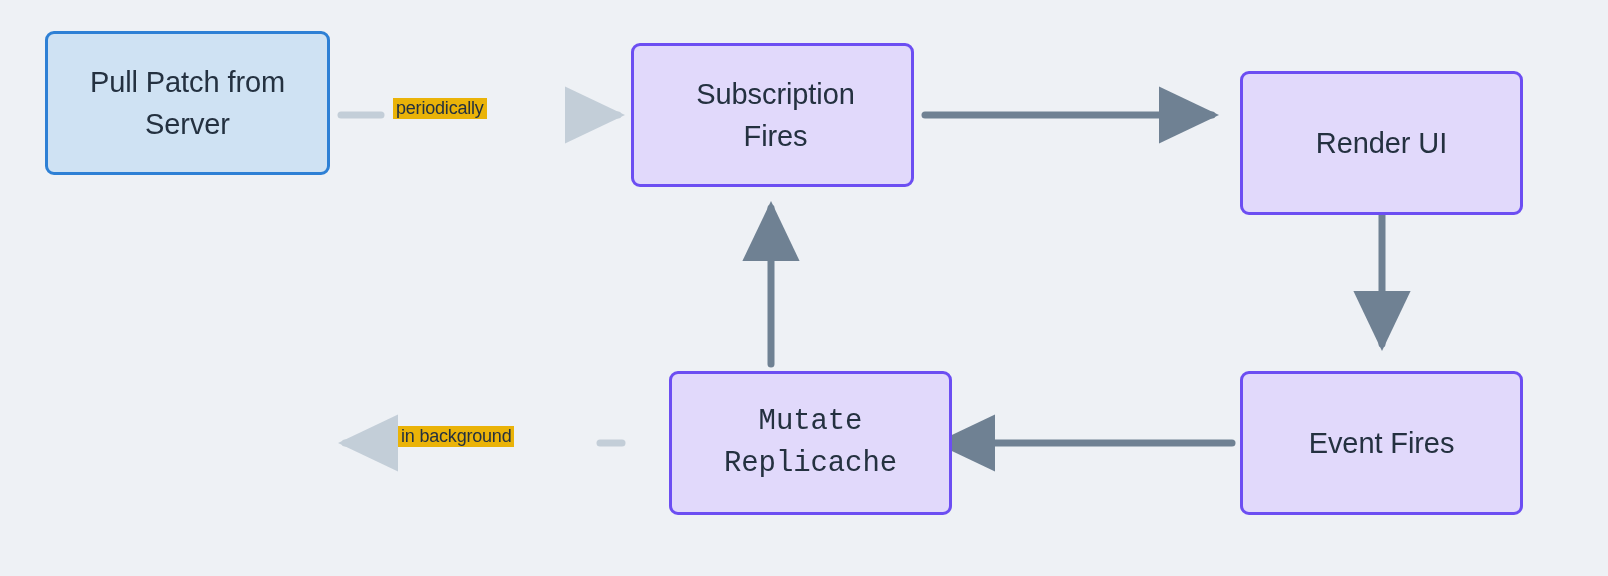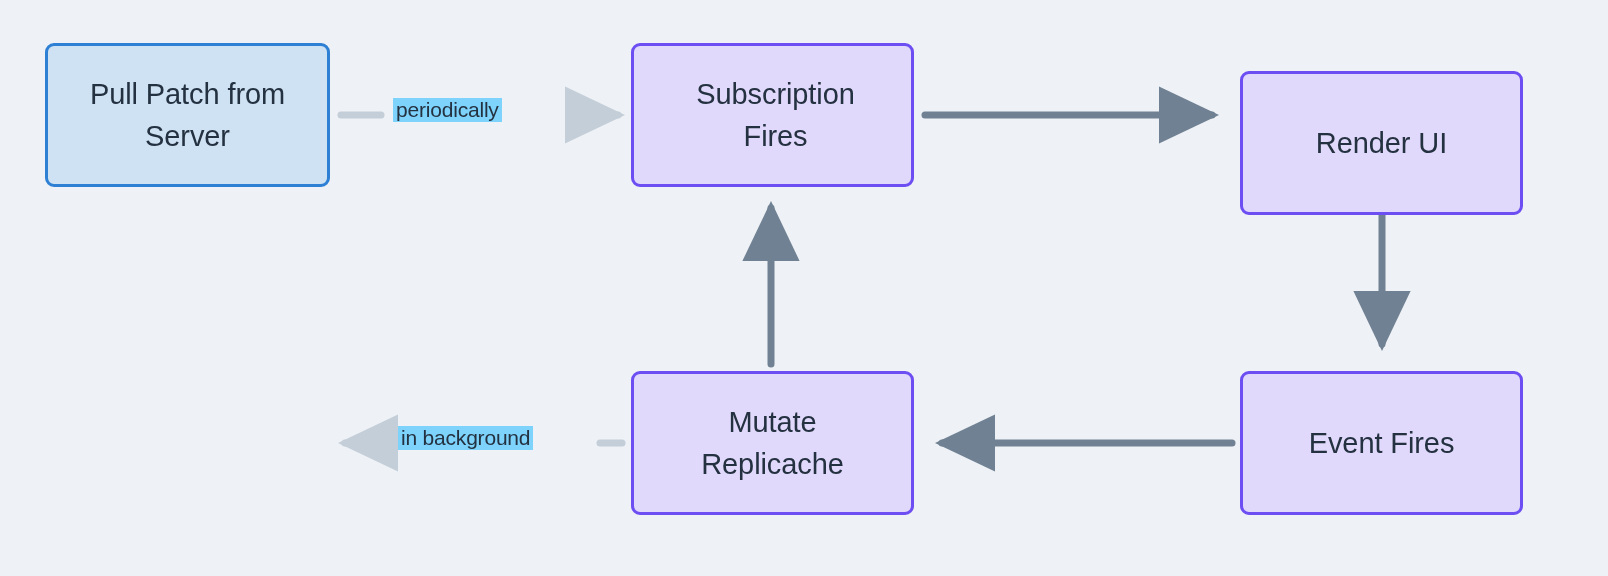--- a/index.html
+++ b/index.html
@@ -51,26 +51,26 @@
   .node-blue {
     background: #cfe2f3;
     border-color: #2e80d5;
   }
   .node-purple {
     background: #e1d9fb;
     border-color: #6c4ef2;
   }
   .edge-label {
     position: absolute;
-    font-size: 21px;
+    font-size: 18px;
     color: #243140;
     letter-spacing: -0.2px;
     white-space: nowrap;
     user-select: none;
-    background: #7dd3fc;
+    background: #eab308;
     padding: 0 3px;
     text-align: right;
   }
 </style>
 </head>
 <body>
 
 <div id="canvas">
 
   <svg class="edges" viewBox="0 0 1608 576" xmlns="http://www.w3.org/2000/svg">
@@ -103,36 +103,36 @@
     <g>
       <line x1="622" y1="443" x2="600" y2="443" stroke="#c3ced8" stroke-width="7" stroke-linecap="round"></line>
       <line x1="380" y1="443" x2="345" y2="443" stroke="#c3ced8" stroke-width="7" stroke-linecap="round" marker-end="url(#ah-light)"></line>
     </g>
 
     <g>
       <line x1="771" y1="364" x2="771" y2="208" stroke="#6f8193" stroke-width="7" stroke-linecap="round" marker-end="url(#ah-gray)"></line>
     </g>
   </svg>
 
-  <div class="node node-blue" style="left:45px; top:43px; width:285px; height:144px;">
+  <div class="node node-blue" style="left:45px; top:31px; width:285px; height:144px;">
     <span class="label">Pull Patch from
 Server</span>
   </div>
 
   <div class="node node-purple" style="left:631px; top:43px; width:283px; height:144px;padding-left:16px;">
     <span class="label">Subscription
 Fires</span>
   </div>
 
   <div class="node node-purple" style="left:1240px; top:43px; width:283px; height:144px;margin-top:28px;">
     <span class="label">Render UI</span>
   </div>
 
 
-  <div class="node node-purple" style="left:631px; top:371px; width:283px; height:144px;">
+  <div class="node node-purple" style="left:669px; top:371px; width:283px; height:144px;font-family:Liberation Mono, monospace;">
     <span class="label">Mutate
 Replicache</span>
   </div>
 
   <div class="node node-purple" style="left:1240px; top:371px; width:283px; height:144px;">
     <span class="label">Event Fires</span>
   </div>
 
   <div class="edge-label" style="left:393px; top:98px;">periodically</div>
 

